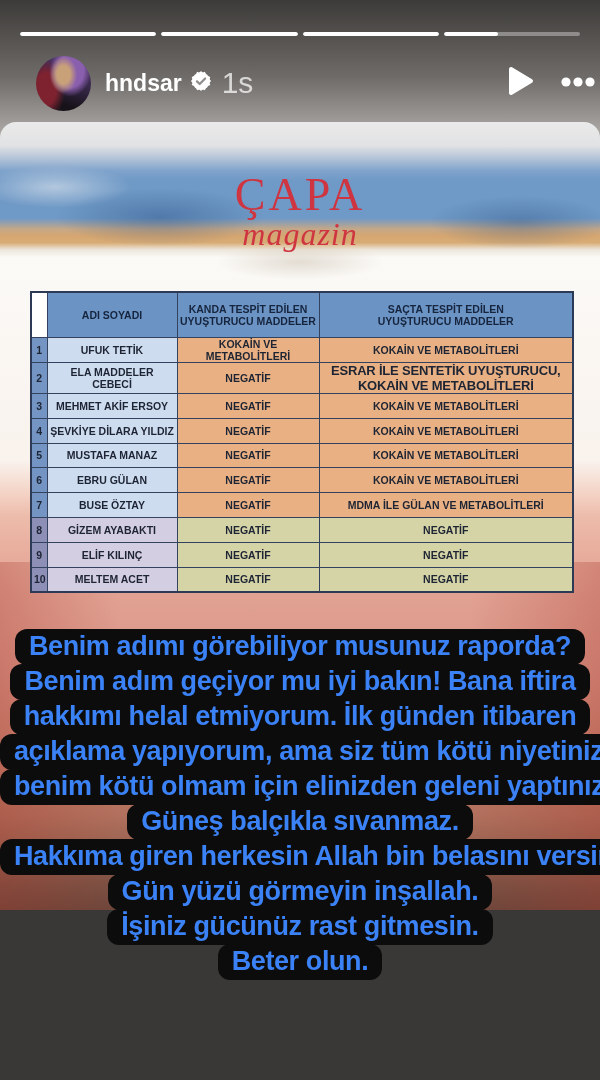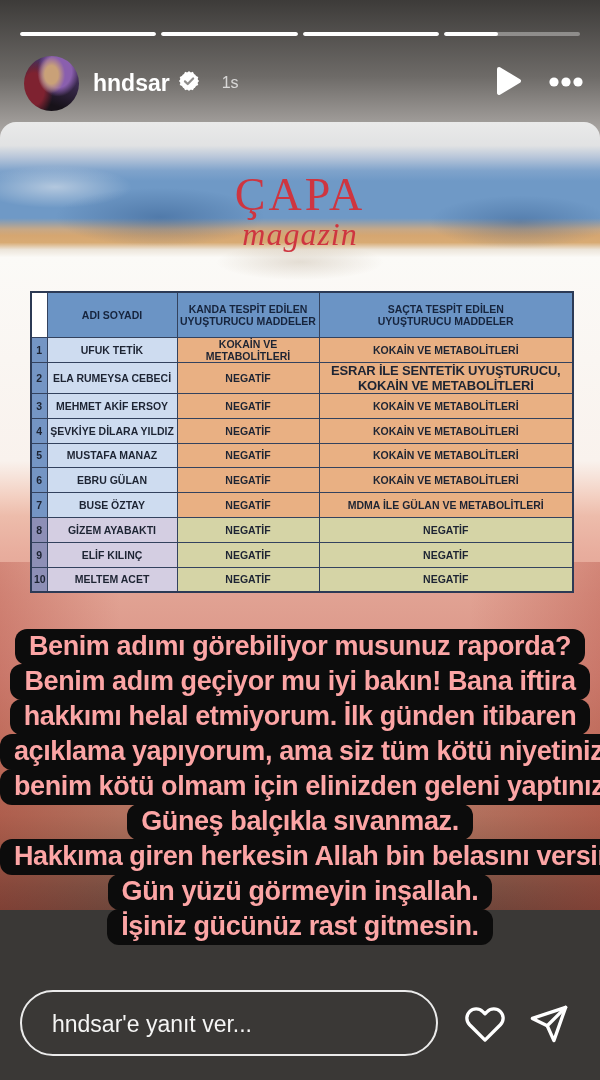--- a/index.html
+++ b/index.html
@@ -45,39 +45,39 @@
   tr.cool td.name{background:#d4cee2;margin-left:16px;}
   td.res{background:#e9b083;}
   tr.cool td.res{background:#d5d4a6;}
   td.res.tight{font-size:13px;letter-spacing:-.2px;}
   
   .watermark{position:absolute;left:0;top:306px;width:600px;text-align:center;
     font-size:28px;font-weight:bold;color:rgba(255,255,255,.93);letter-spacing:0px;}
   .partial-tag{position:absolute;left:6px;top:640px;font-size:21px;font-weight:bold;color:rgba(255,255,255,.95);}
   
   .overlay-text{position:absolute;left:0;top:630px;width:600px;text-align:center;z-index:6;}
-  .overlay-text .line{display:table;margin:0 auto;background:#0c0c0c;color:#fca5a5;
+  .overlay-text .line{display:table;margin:0 auto;background:#0c0c0c;color:#3b82f6;
     font-size:27px;font-weight:600;letter-spacing:-.4px;line-height:29px;
     padding:3px 14px 4px;border-radius:12px;margin-top:-1px;white-space:nowrap;}
   
   .progress{position:absolute;left:20px;top:32px;width:560px;height:4px;display:flex;gap:5px;z-index:8;}
   .progress .seg{flex:1;height:4px;border-radius:2px;background:rgba(255,255,255,.35);overflow:hidden;}
   .progress .seg .fill{height:100%;background:#fff;border-radius:2px;}
   .progress .seg.full .fill{width:100%;}
   .progress .seg.active .fill{width:40%;}
-  .header-row{position:absolute;left:24px;top:54px;width:560px;height:58px;display:flex;align-items:center;z-index:8;}
+  .header-row{position:absolute;left:36px;top:54px;width:560px;height:58px;display:flex;align-items:center;z-index:8;}
   .avatar{width:55px;height:55px;border-radius:50%;flex:0 0 55px;overflow:hidden;
     background:
       radial-gradient(22px 30px at 50% 34%, #c9a178 0 30%, rgba(201,161,120,0) 62%),
       radial-gradient(30px 36px at 62% 28%, #8a5fae 0 45%, rgba(138,95,174,0) 70%),
       radial-gradient(26px 40px at 18% 60%, #7e2230 0 40%, rgba(126,34,48,0) 75%),
       linear-gradient(200deg,#5d3b7a 0%,#3a2a4e 40%,#171219 78%);}
   .username{margin-left:14px;font-size:23px;font-weight:bold;color:#fff;}
   .badge{margin-left:8px;flex:0 0 auto;}
-  .timestamp{margin-left:22px;font-size:16px;color:rgba(255,255,255,.72);}
+  .timestamp{margin-left:10px;font-size:30px;color:rgba(255,255,255,.72);}
   .spacer{flex:1;}
   .play-btn{margin-right:26px;}
   
   .reply-bar{position:absolute;left:0;top:985px;width:600px;height:90px;z-index:5;}
   .reply-pill{position:absolute;left:20px;top:5px;width:418px;height:66px;
     border:2px solid rgba(255,255,255,.9);border-radius:36px;box-sizing:border-box;background:transparent;}
   .reply-pill input{position:absolute;left:28px;top:0;width:350px;height:62px;background:transparent;border:none;outline:none;
     font-family:"Liberation Sans",sans-serif;font-size:23px;color:#fff;}
   .reply-pill input::placeholder{color:rgba(255,255,255,.95);opacity:1;}
   .icon-btn{position:absolute;top:18px;width:42px;height:42px;background:none;border:none;padding:0;cursor:pointer;}
@@ -122,21 +122,21 @@
       </thead>
       <tbody>
         <tr>
             <td class="num">1</td>
             <td class="name">UFUK TETİK</td>
             <td class="res">KOKAİN VE METABOLİTLERİ</td>
             <td class="res">KOKAİN VE METABOLİTLERİ</td>
           </tr>
         <tr>
             <td class="num">2</td>
-            <td class="name">ELA RUMEYSA CEBECİ</td>
+            <td class="name">ELA MADDELER CEBECİ</td>
             <td class="res">NEGATİF</td>
             <td class="res tight">ESRAR İLE SENTETİK UYUŞTURUCU, KOKAİN VE METABOLİTLERİ</td>
           </tr>
         <tr>
             <td class="num">3</td>
             <td class="name">MEHMET AKİF ERSOY</td>
             <td class="res">NEGATİF</td>
             <td class="res">KOKAİN VE METABOLİTLERİ</td>
           </tr>
         <tr>
@@ -190,20 +190,21 @@
   <div class="overlay-text">
     <div class="line">Benim adımı görebiliyor musunuz raporda?</div>
     <div class="line">Benim adım geçiyor mu iyi bakın! Bana iftira</div>
     <div class="line">hakkımı helal etmiyorum. İlk günden itibaren</div>
     <div class="line">açıklama yapıyorum, ama siz tüm kötü niyetinizle</div>
     <div class="line">benim kötü olmam için elinizden geleni yaptınız.</div>
     <div class="line">Güneş balçıkla sıvanmaz.</div>
     <div class="line">Hakkıma giren herkesin Allah bin belasını versin.</div>
     <div class="line">Gün yüzü görmeyin inşallah.</div>
     <div class="line">İşiniz gücünüz rast gitmesin.</div>
+    <div class="line">Beter olun.</div>
   </div>
 
   <div class="progress">
     <div class="seg full">
         <div class="fill"></div>
       </div>
     <div class="seg full">
         <div class="fill"></div>
       </div>
     <div class="seg full">
@@ -237,29 +238,13 @@
     </span>
     <span>
       <svg width="36" height="12" viewBox="0 0 36 12">
         <circle cx="6" cy="6" r="4.6" fill="#ffffff"></circle>
           <circle cx="18" cy="6" r="4.6" fill="#ffffff"></circle>
           <circle cx="30" cy="6" r="4.6" fill="#ffffff"></circle>
       </svg>
     </span>
   </div>
 
-  <div class="reply-bar">
-    <div class="reply-pill">
-      <input type="text" placeholder="hndsar'e yanıt ver..." style="">
-    </div>
-    <button class="icon-btn icon-heart">
-      <svg width="42" height="42" viewBox="0 0 24 24" fill="none" stroke="#ffffff" stroke-width="1.9" stroke-linecap="round" stroke-linejoin="round">
-        <path d="M20.8 4.9a5.3 5.3 0 0 0-7.5 0L12 6.2l-1.3-1.3a5.3 5.3 0 0 0-7.5 7.5l1.3 1.3L12 21.2l7.5-7.5 1.3-1.3a5.3 5.3 0 0 0 0-7.5z"></path>
-      </svg>
-    </button>
-    <button class="icon-btn icon-send">
-      <svg width="42" height="42" viewBox="0 0 24 24" fill="none" stroke="#ffffff" stroke-width="1.9" stroke-linecap="round" stroke-linejoin="round">
-        <path d="M21.5 2.5 L11 13"></path>
-          <path d="M21.5 2.5 L14.8 21.5 L11 13 L2.5 8.8 Z"></path>
-      </svg>
-    </button>
-  </div>
 </div>
 
 </body></html>

